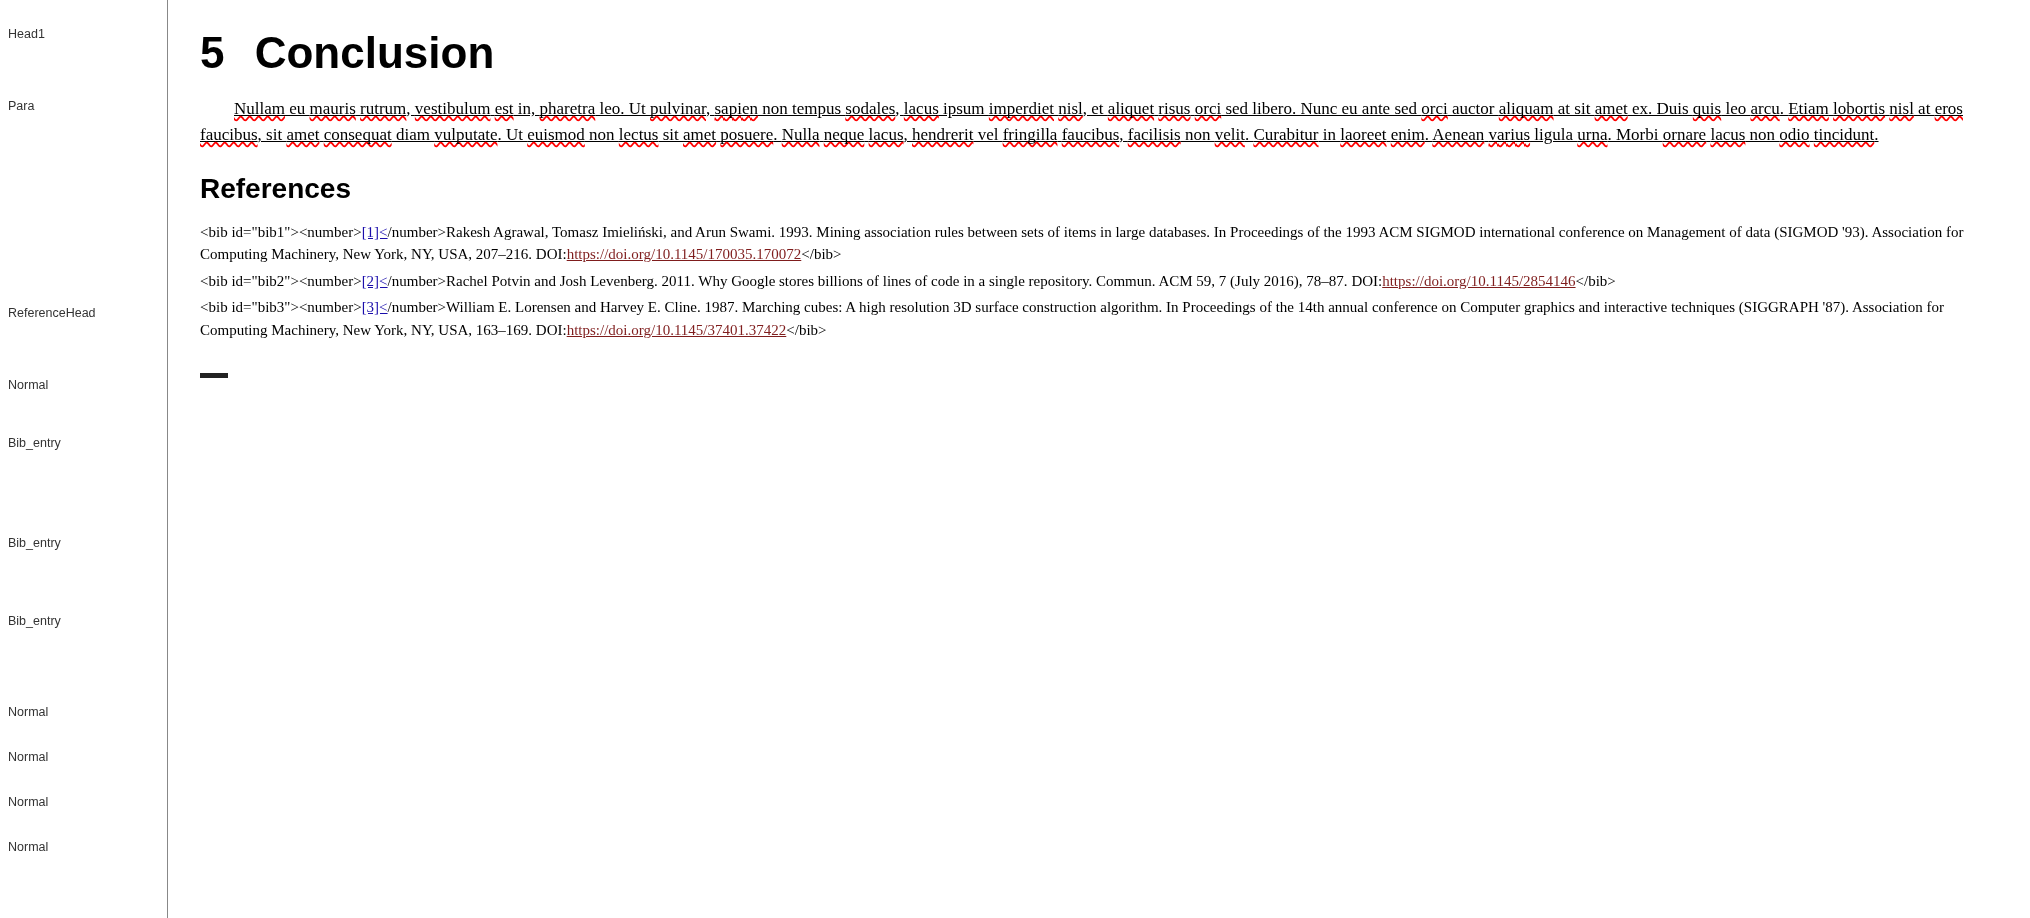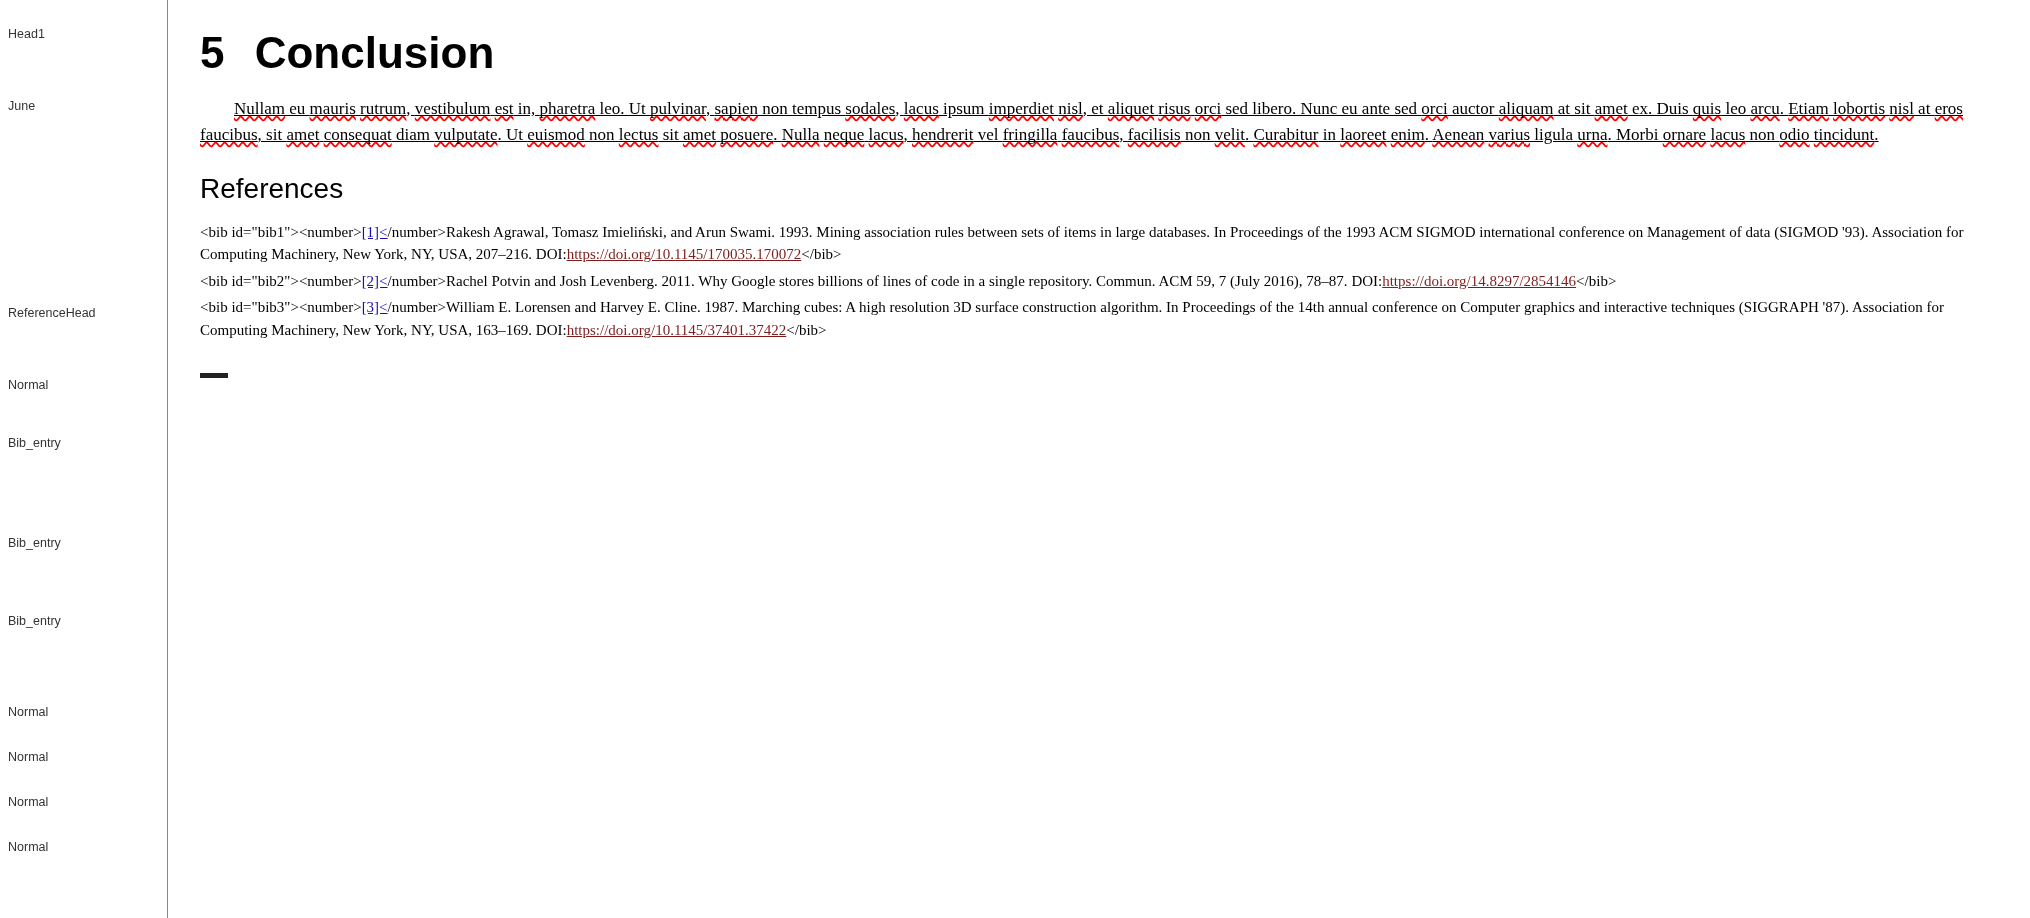--- a/index.html
+++ b/index.html
@@ -53,21 +53,21 @@
     }
 
     
     .spellcheck {
       text-decoration: underline wavy red;
       text-decoration-skip-ink: none;
     }
 
     .references-heading {
       font-size: 28px;
-      font-weight: normal;
+      font-weight: bold;
       font-family: Arial, sans-serif;
       margin-bottom: 16px;
       margin-top: 8px;
     }
 
     .bib-entry {
       font-size: 15px;
       line-height: 1.5;
       margin-bottom: 4px;
     }
@@ -139,21 +139,21 @@
 <body>
 
 <div class="sidebar">
   <div class="sidebar-rows">
 
     <div class="sidebar-row" style="height:60px;">
       <span>Head1</span>
     </div>
 
     <div class="sidebar-row" style="height:40px;">
-      <span>June</span>
+      <span>Para</span>
     </div>
 
     <div style="height:155px;"></div>
 
     <div class="sidebar-row" style="height:60px;">
       <span>ReferenceHead</span>
     </div>
 
     <div class="sidebar-row" style="height:46px;">
       <span>Normal</span>
@@ -202,21 +202,21 @@
     <span class="spellcheck">posuere</span>. <span class="spellcheck">Nulla</span> <span class="spellcheck">neque</span> <span class="spellcheck">lacus</span>, <span class="spellcheck">hendrerit</span> vel <span class="spellcheck">fringilla</span> <span class="spellcheck">faucibus</span>, <span class="spellcheck">facilisis</span> non <span class="spellcheck">velit</span>. <span class="spellcheck">Curabitur</span> in <span class="spellcheck">laoreet</span> <span class="spellcheck">enim</span>. <span class="spellcheck">Aenean</span>
     <span class="spellcheck">varius</span> ligula <span class="spellcheck">urna</span>. Morbi <span class="spellcheck">ornare</span> <span class="spellcheck">lacus</span> non <span class="spellcheck">odio</span> <span class="spellcheck">tincidunt</span>.
   </p>
 
   <h2 class="references-heading">References</h2>
 
   <div class="bib-entry">
     &lt;bib id="bib1"&gt;&lt;number&gt;<a class="bib-number bib-link" href="#">[1]&lt;</a>/number&gt;<span>Rakesh Agrawal, Tomasz Imieliński, and Arun Swami. 1993. Mining association rules between sets of items in large databases. In Proceedings of the 1993 ACM SIGMOD international conference on Management of data (SIGMOD '93). Association for Computing Machinery, New York, NY, USA, 207–216.</span> <span>DOI:</span><a class="bib-link" href="#">https://doi.org/10.1145/170035.170072</a>&lt;/bib&gt;
   </div>
   <div class="bib-entry">
-    &lt;bib id="bib2"&gt;&lt;number&gt;<a class="bib-number bib-link" href="#">[2]&lt;</a>/number&gt;<span>Rachel Potvin and Josh Levenberg. 2011. Why Google stores billions of lines of code in a single repository.</span> <span>Commun. ACM 59, 7 (July 2016), 78–87.</span> <span>DOI:</span><a class="bib-link" href="#">https://doi.org/14.8297/2854146</a>&lt;/bib&gt;
+    &lt;bib id="bib2"&gt;&lt;number&gt;<a class="bib-number bib-link" href="#">[2]&lt;</a>/number&gt;<span>Rachel Potvin and Josh Levenberg. 2011. Why Google stores billions of lines of code in a single repository.</span> <span>Commun. ACM 59, 7 (July 2016), 78–87.</span> <span>DOI:</span><a class="bib-link" href="#">https://doi.org/10.1145/2854146</a>&lt;/bib&gt;
   </div>
   <div class="bib-entry">
     &lt;bib id="bib3"&gt;&lt;number&gt;<a class="bib-number bib-link" href="#">[3]&lt;</a>/number&gt;<span>William E. Lorensen and Harvey E. Cline. 1987. Marching cubes: A high resolution 3D surface construction algorithm. In Proceedings of the 14th annual conference on Computer graphics and interactive techniques (SIGGRAPH '87). Association for Computing Machinery, New York, NY, USA, 163–169.</span> <span>DOI:</span><a class="bib-link" href="#">https://doi.org/10.1145/37401.37422</a>&lt;/bib&gt;
   </div>
 
   <div class="bottom-bar"></div>
 
 </div>
 
 </body></html>

